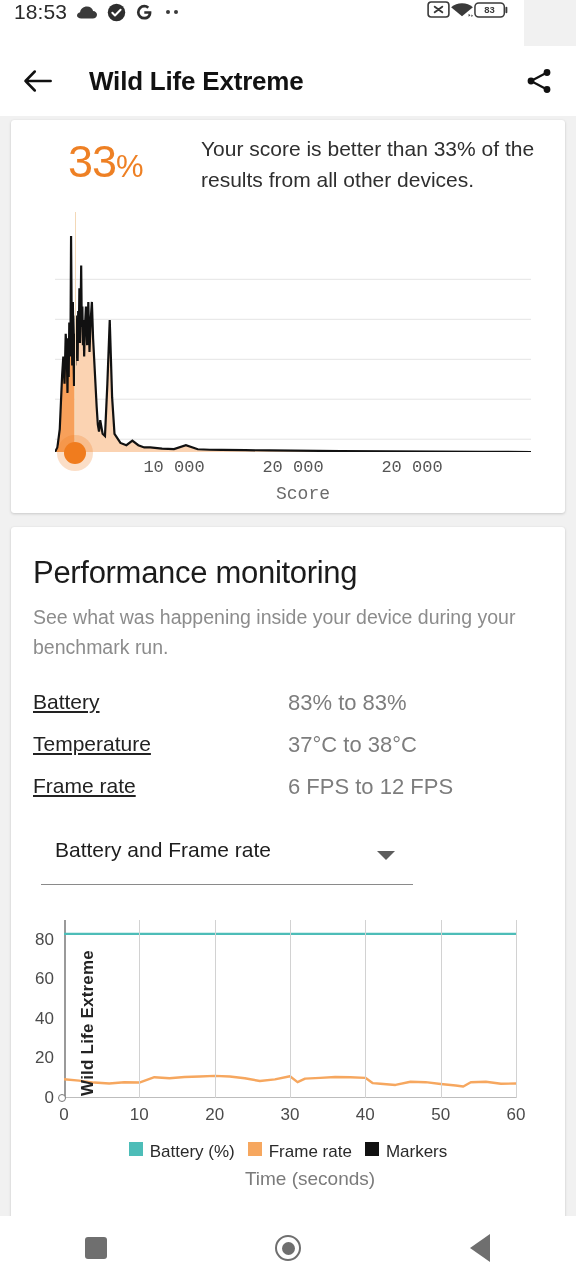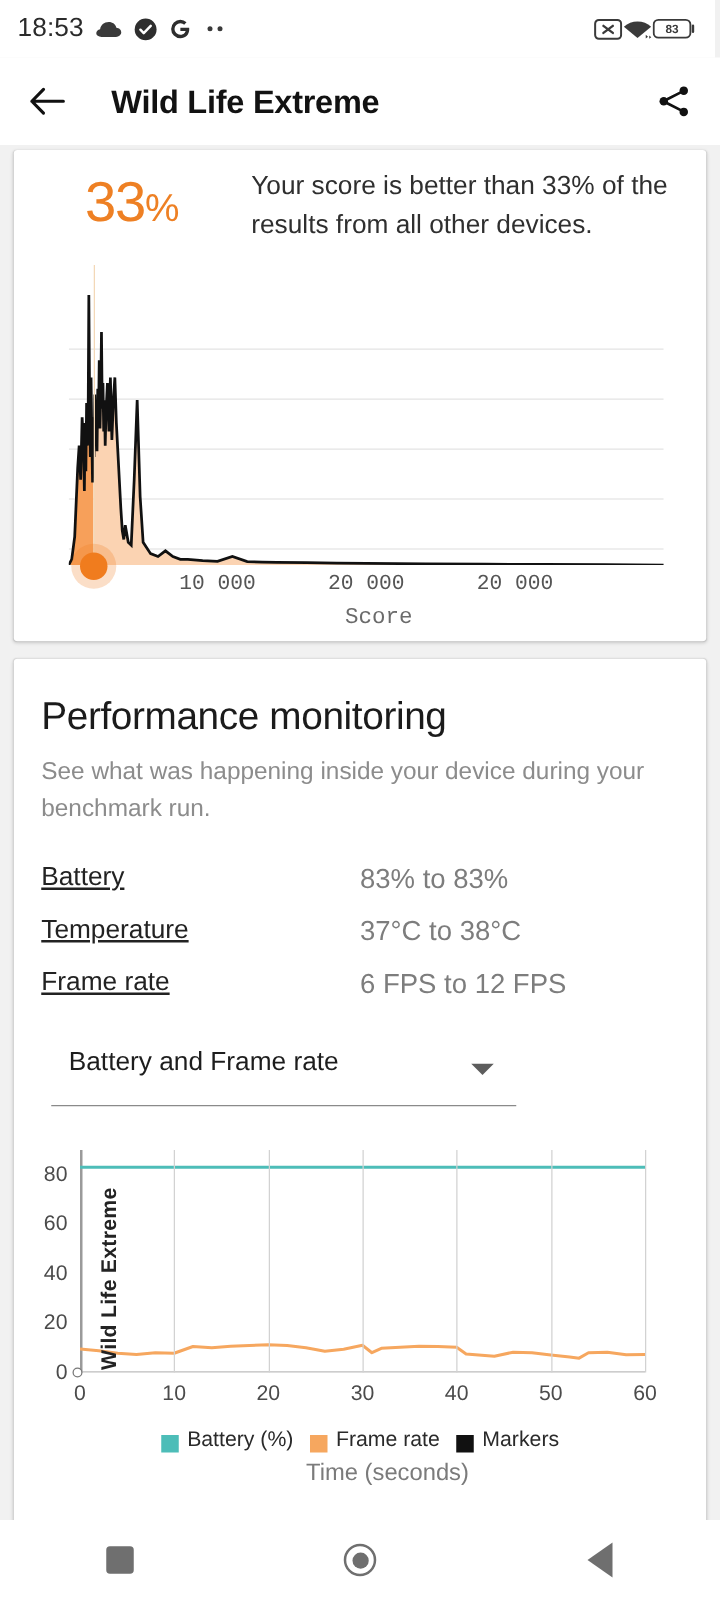--- a/index.html
+++ b/index.html
@@ -6,22 +6,22 @@
   html, body {
     width: 576px; height: 1280px;
     background: #ffffff;
     font-family: "Liberation Sans", sans-serif;
     overflow: hidden;
   }
   #root { position: relative; width: 576px; height: 1280px; background: #f1f1f1; }
 
   
   .statusbar {
-    position: absolute; left: 0; top: 0; width: 572px; height: 46px;
-    background: #ffffff; display: flex; align-items: center;
+    position: absolute; left: 0; top: 0; width: 524px; height: 46px;
+    background: #ffffff; display: flex; align-items: flex-start;
     padding: 0 14px;
   }
   .sb-left { display: flex; align-items: center; gap: 9px; flex: 1; }
   .sb-time { font-size: 21px; color: #2b2b2b; letter-spacing: .1px; }
   .sb-right { display: flex; align-items: center; }
   .ic { display: inline-flex; align-items: center; justify-content: center; }
   .sb-dots { display: flex; gap: 4px; align-items: center; margin-left: 4px; }
   .sb-dots i { width: 4px; height: 4px; border-radius: 50%; background: #3a3a3a; display:block; }
 
   
@@ -100,21 +100,21 @@
   .lc-xtick { position: absolute; top: 100%; margin-top: 7px; font-size: 17px; color: #4b4b4b; transform: translateX(-50%); }
   .lc-origin-dot { position: absolute; left: -6px; bottom: -4px; width: 8px; height: 8px; border: 1.5px solid #777; border-radius: 50%; background: #fff; }
   .lc-series { position: absolute; left: 0; top: 0; width: 452px; height: 178px; }
   .lc-ylabel {
     position: absolute; left: 14px; bottom: 2px;
     font-size: 17px; font-weight: bold; color: #232323;
     writing-mode: vertical-rl; transform: rotate(180deg); transform-origin: center;
     letter-spacing: .2px;
   }
   .legend { position: absolute; left: 0; top: 232px; width: 554px; display: flex; justify-content: center; align-items: center; gap: 13px; }
-  .leg-item { display: flex; align-items: flex-end; gap: 7px; }
+  .leg-item { display: flex; align-items: flex-start; gap: 7px; }
   .leg-sw { width: 14px; height: 14px; display: block; }
   .leg-tx { font-size: 17px; color: #2a2a2a; }
   .lc-caption { position: absolute; left: 0; top: 258px; width: 554px; text-align: center; font-size: 19px; color: #7b7b7b; padding-left: 44px; }
 
   
   .navbar { position: absolute; left: 0; bottom: 0; width: 576px; height: 64px; background: #ffffff; display: flex; align-items: center; justify-content: space-around; }
   .nav-sq { width: 22px; height: 22px; background: #6f6f6f; border-radius: 3px; }
   .nav-home { width: 26px; height: 26px; border: 2.5px solid #6f6f6f; border-radius: 50%; display: flex; align-items: center; justify-content: center; }
   .nav-home i { width: 13px; height: 13px; background: #6f6f6f; border-radius: 50%; display: block; }
   .nav-back { width: 0; height: 0; border-top: 14px solid transparent; border-bottom: 14px solid transparent; border-right: 20px solid #6f6f6f; }

